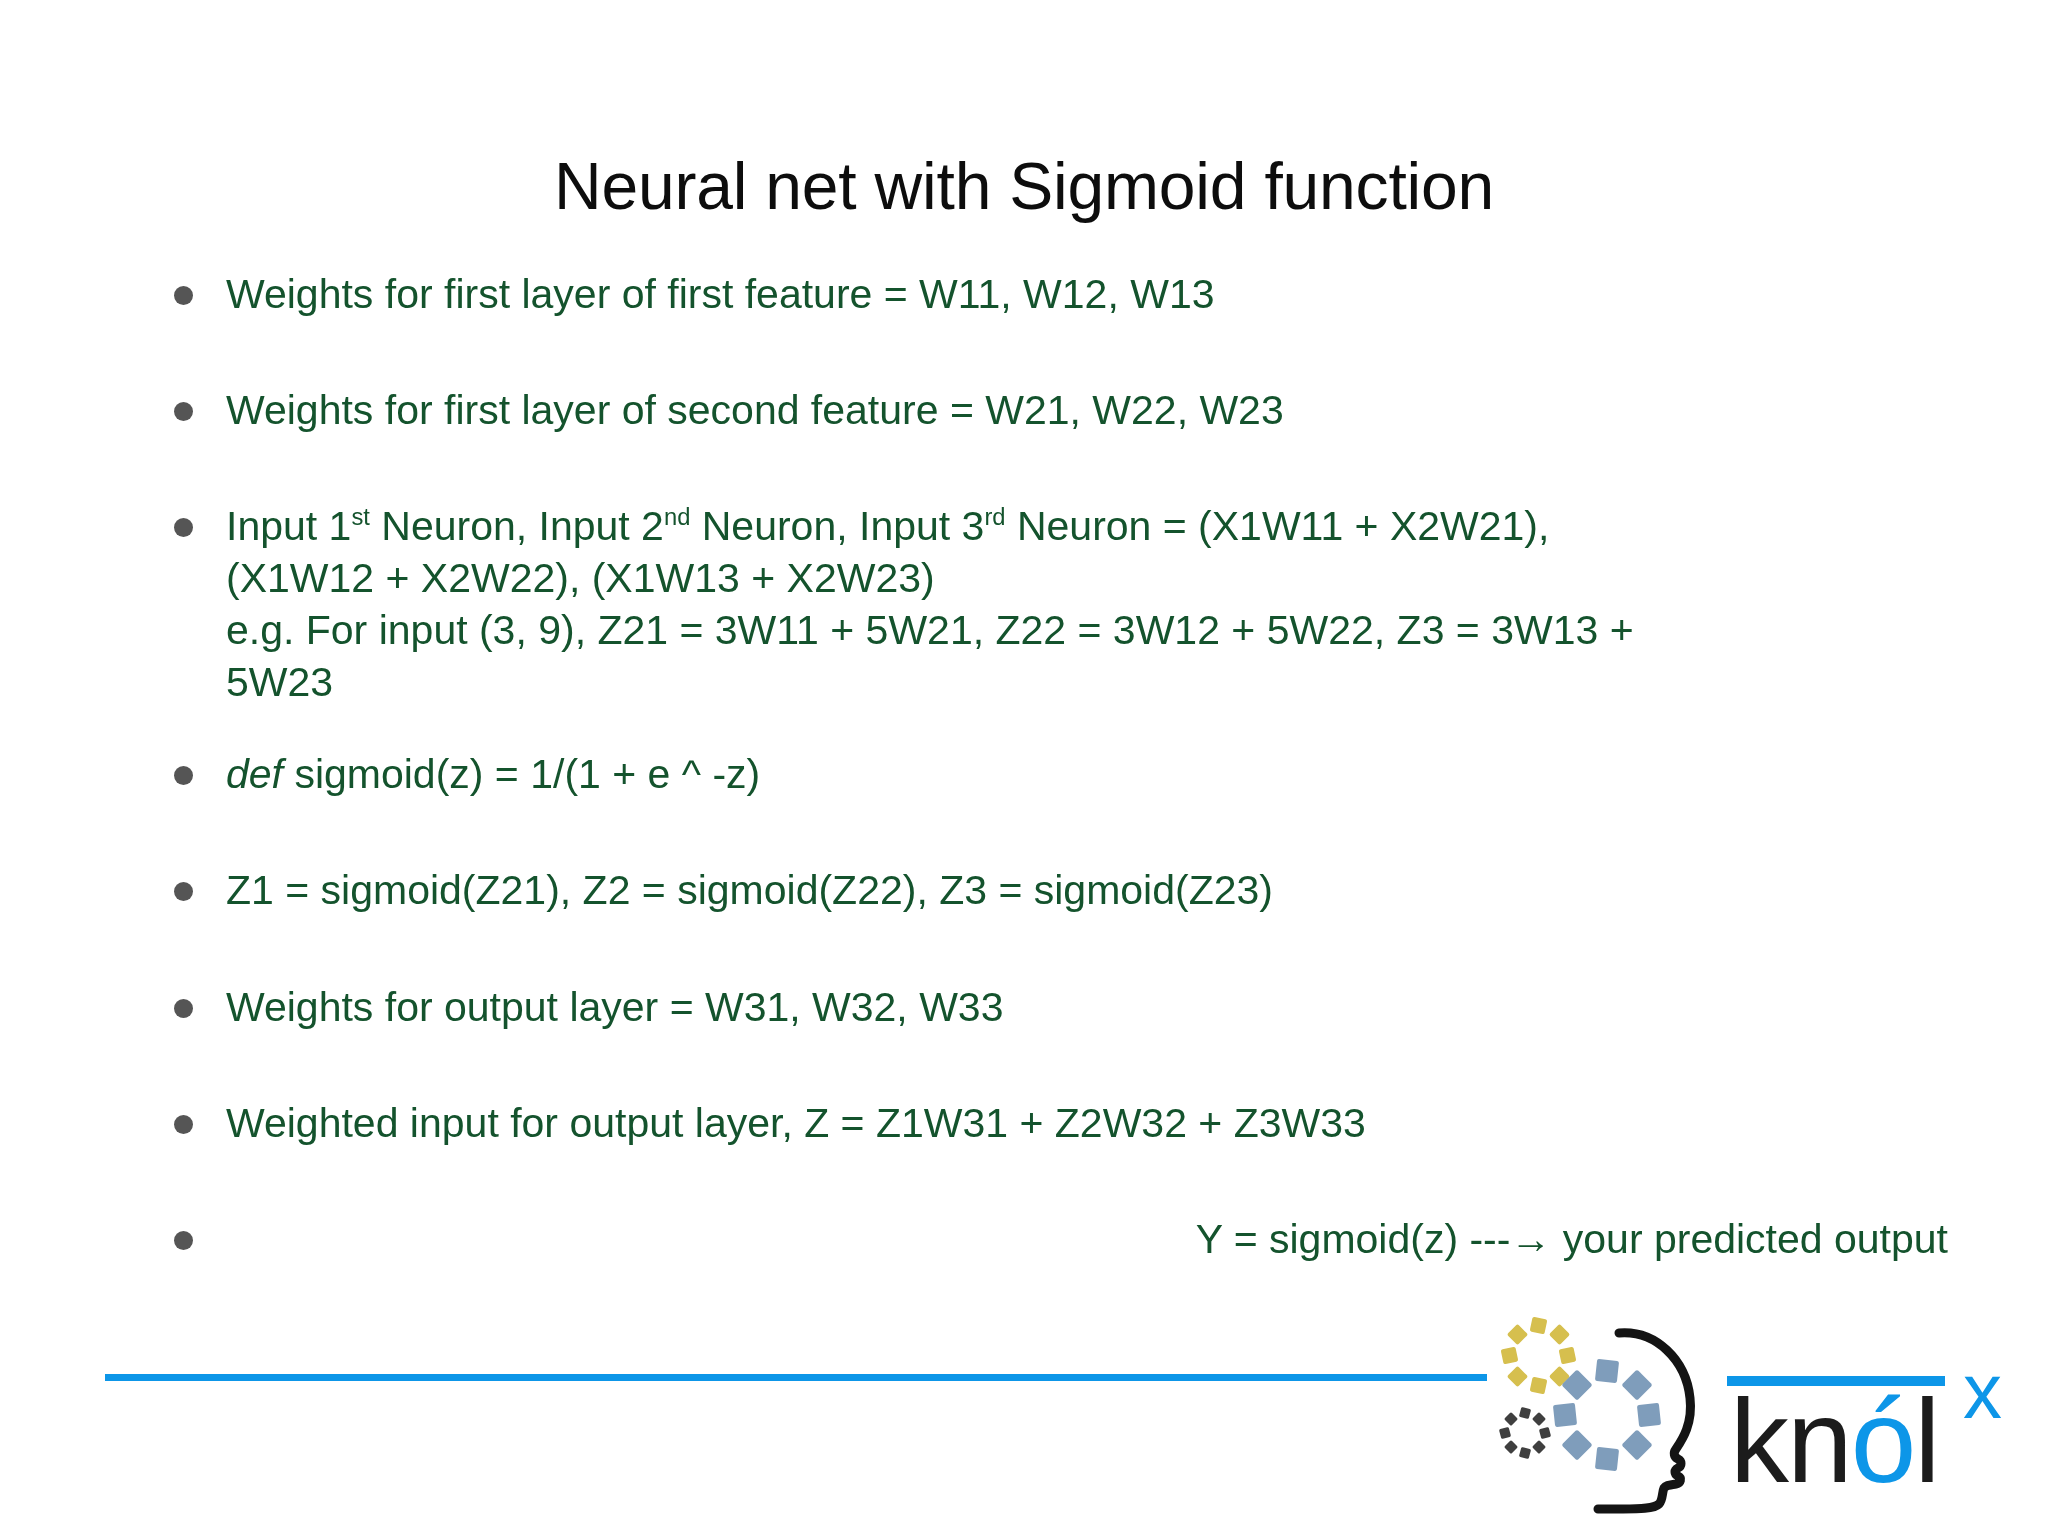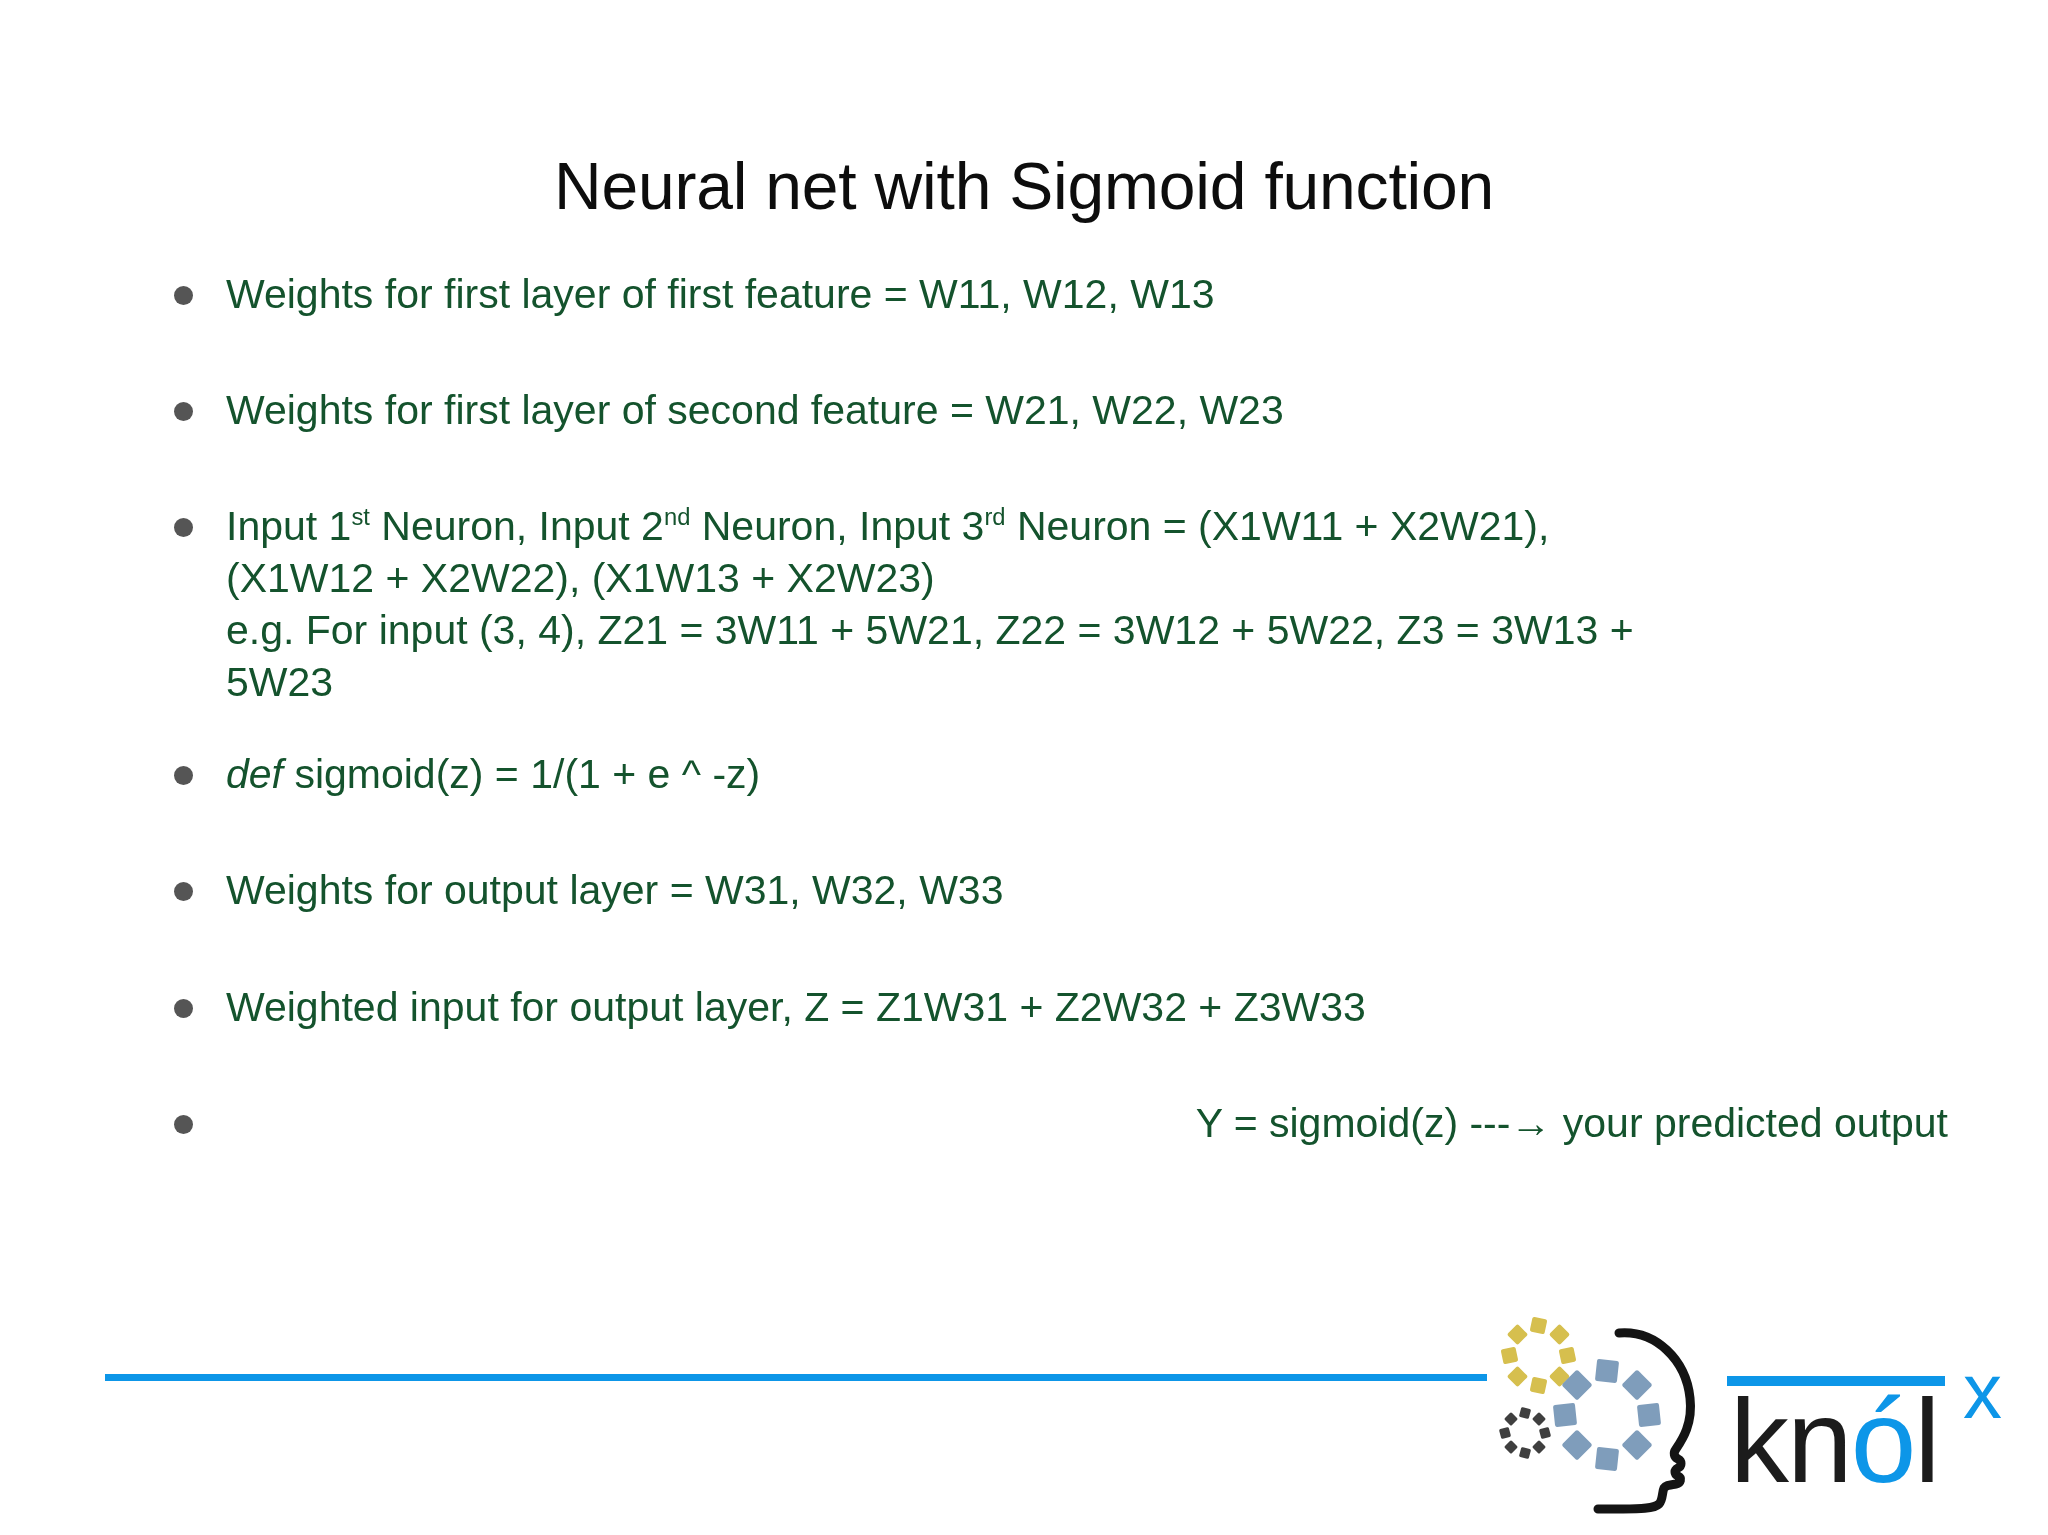--- a/index.html
+++ b/index.html
@@ -154,29 +154,33 @@
 
     <li class="bullet-row row-gap-lg">
       <span class="bullet-dot"></span>
       <span class="bullet-text"><span>Weights for first layer of second feature = W21, W22, W23</span></span>
     </li>
 
     <li class="bullet-row row-gap-xl">
       <span class="bullet-dot"></span>
       <span class="bullet-text"><span> Input 1</span><sup>st</sup><span> Neuron, Input 2</span><sup>nd</sup><span> Neuron, Input 3</span><sup>rd</sup><span> Neuron = (X1W11 + X2W21),</span></span>
       <span class="bullet-text">(X1W12 + X2W22), (X1W13 + X2W23)</span>
-      <span class="bullet-text ital">e.g. For input (3, 4), Z21 = 3W11 + 5W21, Z22 = 3W12 + 5W22, Z3 = 3W13 +</span>
+      <span class="bullet-text ital">e.g. For input (3, 9), Z21 = 3W11 + 5W21, Z22 = 3W12 + 5W22, Z3 = 3W13 +</span>
       <span class="bullet-text ital">5W23</span>
     </li>
 
     <li class="bullet-row row-gap-lg">
       <span class="bullet-dot"></span>
       <span class="bullet-text"><span class="ital">def</span><span> sigmoid(z) = 1/(1 + e ^ -z)</span></span>
     </li>
 
+    <li class="bullet-row row-gap-lg">
+      <span class="bullet-dot"></span>
+      <span class="bullet-text"><span>Z1 = sigmoid(Z21), Z2 = sigmoid(Z22), Z3 = sigmoid(Z23)</span></span>
+    </li>
 
     <li class="bullet-row row-gap-lg">
       <span class="bullet-dot"></span>
       <span class="bullet-text"><span> Weights for output layer = W31, W32, W33</span></span>
     </li>
 
     <li class="bullet-row row-gap-lg">
       <span class="bullet-dot"></span>
       <span class="bullet-text"><span>Weighted input for output layer, Z = Z1W31 + Z2W32 + Z3W33</span></span>
     </li>

